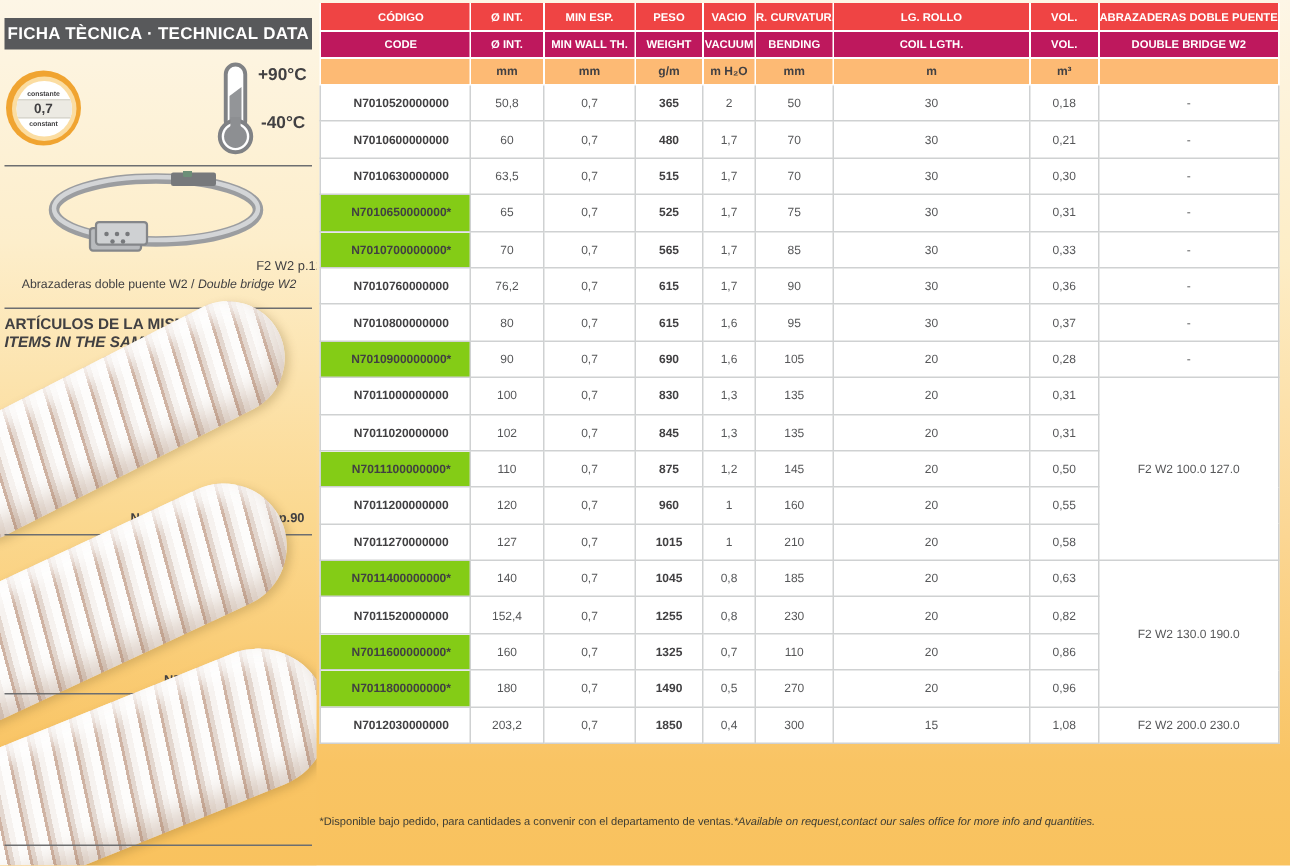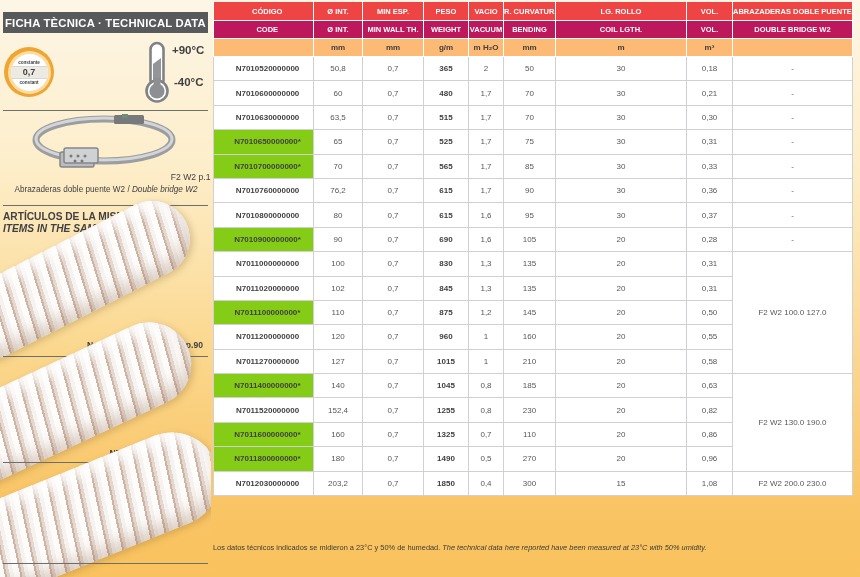--- a/index.html
+++ b/index.html
@@ -352,14 +352,14 @@
         <td>0,4</td>
         <td>300</td>
         <td>15</td>
         <td>1,08</td>
         <td class="clamp" rowspan="1">F2 W2 200.0 230.0</td>
       </tr>
     </tbody>
 </table>
 
 <div class="footnote">
-  <div><span>Los datos técnicos indicados se midieron a 23°C y 50% de humedad. </span><span class="it">The technical data here reported have been measured at 23°C with 50% umidity.</span></div>
+  <div><span>*Disponible bajo pedido, para cantidades a convenir con el departamento de ventas.</span><span class="it">*Available on request,contact our sales office for more info and quantities.</span></div>
 </div>
 
 </body></html>

